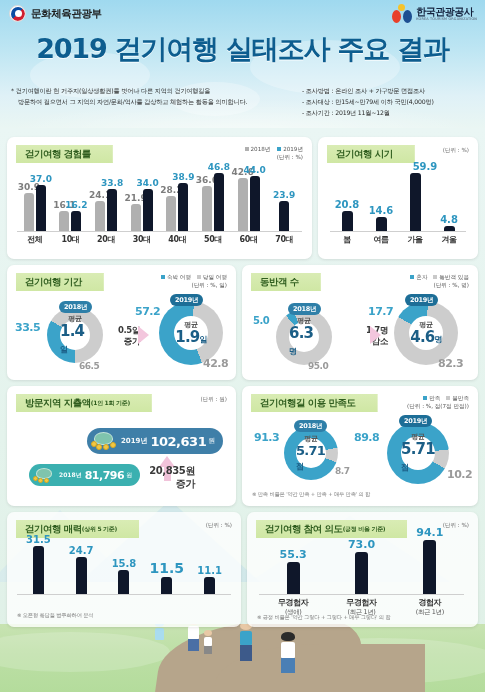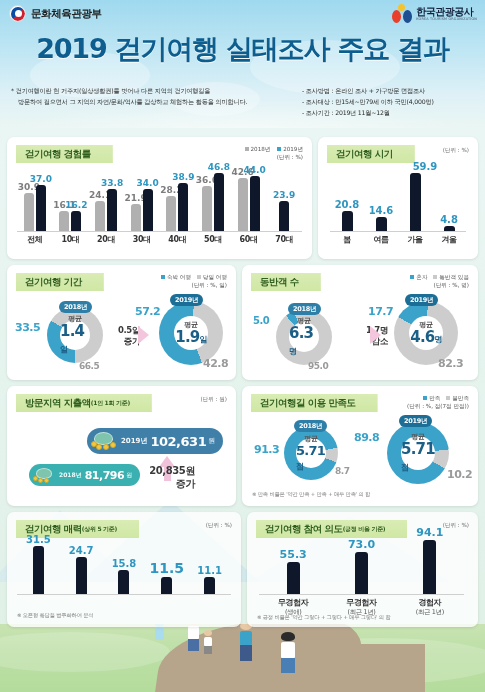--- a/index.html
+++ b/index.html
@@ -478,21 +478,21 @@
     <div class="row">(단위 : %, 점(7점 만점))</div>
   </div>
 
   <div class="donut" id="satD18" style="left: 42px; top: 40px; width: 54px; height: 54px; background: conic-gradient(from 110deg, rgb(59, 163, 201) 0deg, rgb(59, 163, 201) 328.68deg, rgb(205, 205, 205) 328.68deg, rgb(205, 205, 205) 360deg);">
     <div class="hole" style="left:12px;top:12px;width:30px;height:30px;">
       <div class="avg">평균</div>
       <div class="big" style="font-size:13px;"><span>5.71</span><small>점</small></div>
     </div>
   </div>
   <div class="yr-tag" style="left:52px;top:34px;">2018년</div>
-  <div class="dv blue" style="left:12px;top:57px;">91.3</div>
+  <div class="dv blue" style="left:12px;top:45px;">91.3</div>
   <div class="dv gray" style="left:93px;top:80px;font-size:9px;">8.7</div>
 
   <div class="donut" id="satD19" style="left: 145px; top: 36px; width: 62px; height: 62px; background: conic-gradient(from 120deg, rgb(59, 163, 201) 0deg, rgb(59, 163, 201) 323.28deg, rgb(205, 205, 205) 323.28deg, rgb(205, 205, 205) 360deg);">
     <div class="hole" style="left:14px;top:14px;width:34px;height:34px;">
       <div class="avg">평균</div>
       <div class="big"><span>5.71</span><small>점</small></div>
     </div>
   </div>
   <div class="yr-tag dark" style="left:157px;top:29px;">2019년</div>
   <div class="dv blue" style="left:112px;top:45px;">89.8</div>

